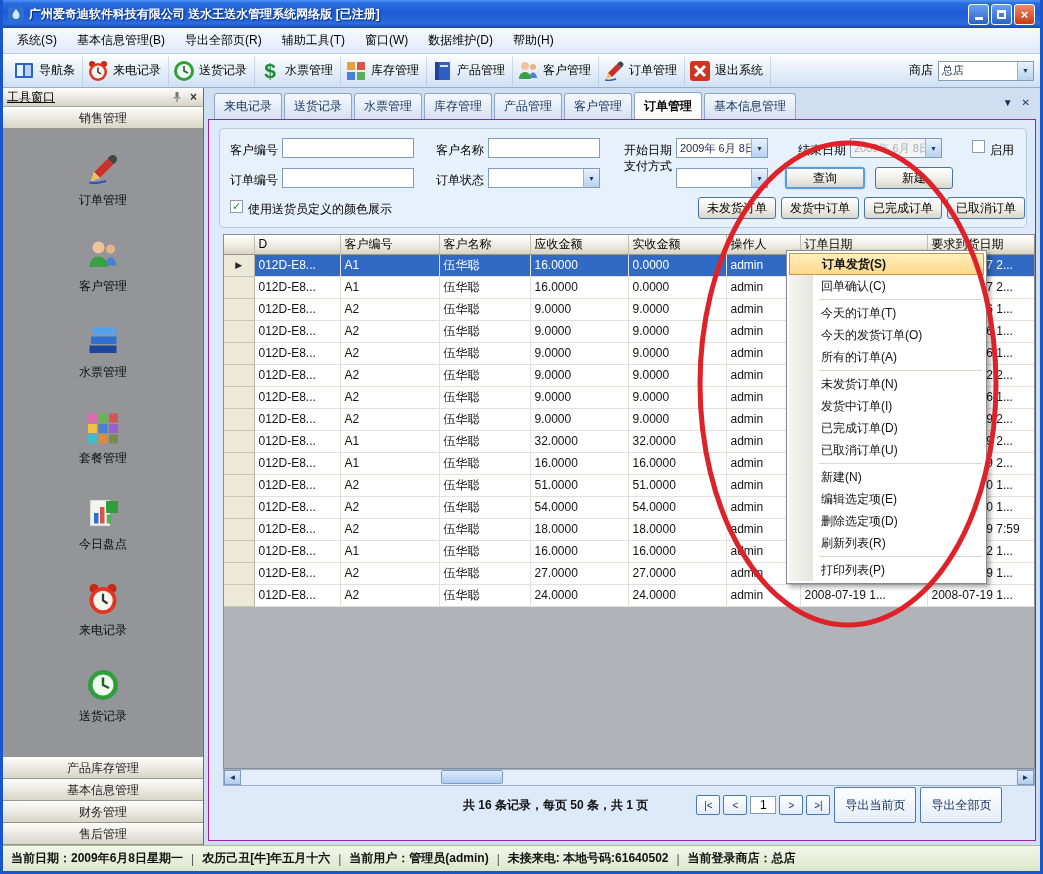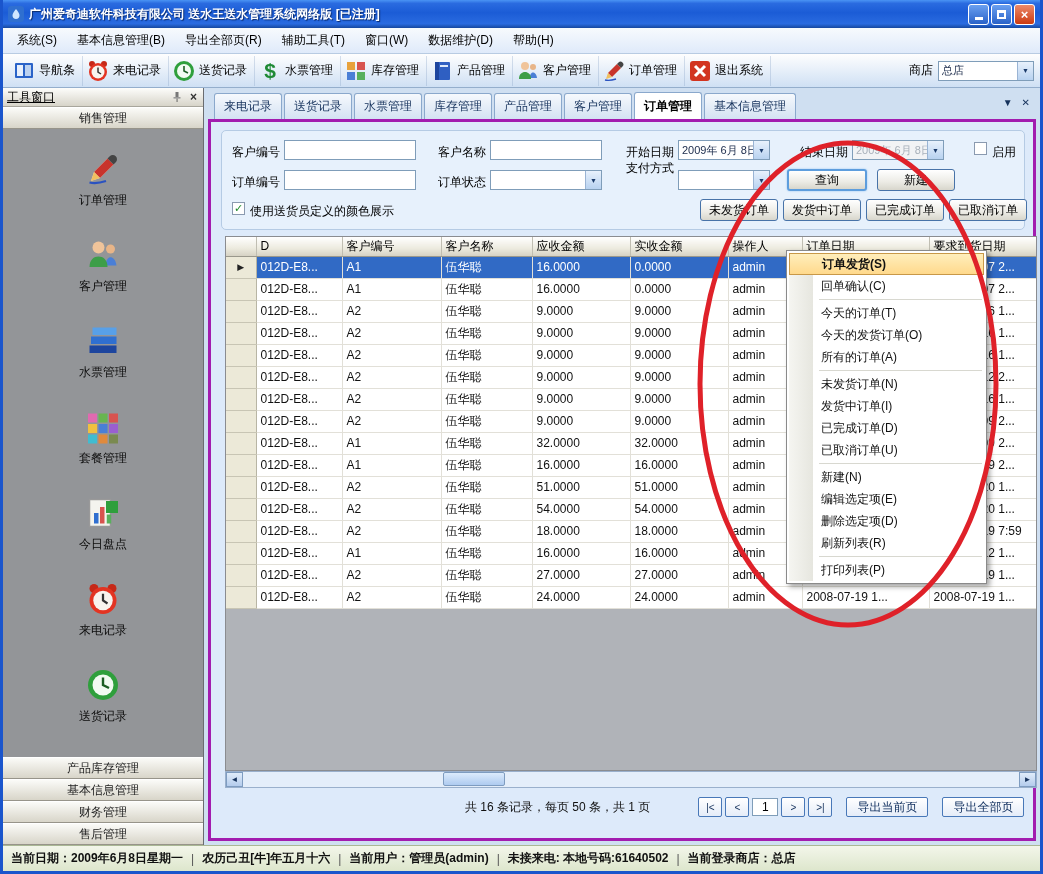--- a/index.html
+++ b/index.html
@@ -61,21 +61,21 @@
 .content{flex:1;display:flex;flex-direction:column;background:#cfdff1;min-width:0;}
 .tabbar{flex:0 0 29px;display:flex;align-items:flex-end;padding:4px 6px 0 10px;position:relative;}
 .tabs{display:flex;align-items:flex-end;gap:2px;}
 .tab{padding:4px 9px;font-size:12px;background:linear-gradient(180deg,#f6f9fd,#d4e2f3);border:1px solid #8aa8cc;border-bottom:none;border-radius:3px 3px 0 0;cursor:pointer;color:#16325c;white-space:nowrap;}
 .tab.active{background:#fff;padding-top:5px;font-weight:bold;color:#000;position:relative;z-index:2;}
 .tab-ctrls{position:absolute;right:10px;top:9px;display:flex;gap:9px;color:#16325c;font-size:10px;}
 .tab-ctrls .tc{cursor:pointer;}
 .tc-down::after{content:"▼";}
 .tc-close::after{content:"✕";}
 
-.panel{flex:1;margin:0 4px 4px 4px;border:3px solid #a21caf;background:#ddeafa;position:relative;min-height:0;}
+.panel{flex:1;margin:0 4px 4px 4px;border:1px solid #a21caf;background:#ddeafa;position:relative;min-height:0;}
 
 
 .filterbox{position:absolute;left:10px;right:8px;top:8px;height:100px;border:1px solid #b5cbe4;border-radius:5px;background:#e7f1fc;}
 .flabel{position:absolute;font-size:12px;color:#000;white-space:nowrap;}
 .ftext{position:absolute;height:20px;border:1px solid #7f9db9;font-size:12px;padding:0 3px;background:#fff;}
 .fcombo{position:absolute;}
 .checkbox{position:absolute;width:13px;height:13px;background:#fff;border:1px solid #8a9ab0;font-size:11px;line-height:11px;text-align:center;color:#1e8a28;cursor:pointer;}
 .checkbox.checked::after{content:"✓";font-weight:bold;}
 .xpbtn{height:22px;font-size:12px;border:1px solid #4873a8;border-radius:3px;background:linear-gradient(180deg,#ffffff,#ecebe5 60%,#d8d6cc);cursor:pointer;color:#000;}
 .fbtn{position:absolute;}
@@ -94,25 +94,25 @@
 
 .hscroll{position:absolute;left:14px;top:649px;width:812px;height:17px;background:#e4eefa;border:1px solid #9ab0cc;display:flex;align-items:center;}
 .hs-btn{width:17px;height:15px;background:linear-gradient(180deg,#e0ecfa,#b4ccec);border:1px solid #7e9cc0;font-size:8px;color:#16325c;display:flex;align-items:center;justify-content:center;cursor:pointer;}
 .hs-left::after{content:"◄";}
 .hs-right::after{content:"►";}
 .hs-track{flex:1;position:relative;height:100%;}
 .hs-thumb{position:absolute;left:200px;top:0px;width:62px;height:14px;border:1px solid #7e9cc0;border-radius:2px;background:linear-gradient(180deg,#dcebfc,#aecbf0);cursor:grab;}
 
 
 .pagination{position:absolute;left:4px;right:4px;top:671px;height:28px;display:flex;align-items:center;font-size:12px;}
-.pg-summary{margin-left:250px;font-weight:normal;color:#111;white-space:nowrap;}
+.pg-summary{margin-left:250px;font-weight:bold;color:#111;white-space:nowrap;}
 .pg-nav{display:flex;align-items:center;gap:3px;margin-left:48px;}
 .pg-btn{width:24px;height:20px;border:1px solid #4878b8;border-radius:2px;background:linear-gradient(180deg,#fff,#e4ecf8);font-size:10px;color:#16325c;cursor:pointer;display:flex;align-items:center;justify-content:center;}
 .pg-input{width:26px;height:18px;border:1px solid #7f9db9;text-align:center;font-size:12px;}
-.pg-export{height:20px;padding:0 10px;border:1px solid #4878b8;border-radius:2px;background:linear-gradient(180deg,#fff,#e4ecf8);font-size:12px;color:#0a2a5a;cursor:pointer;margin-left:14px;white-space:nowrap;}
+.pg-export{height:36px;padding:0 10px;border:1px solid #4878b8;border-radius:2px;background:linear-gradient(180deg,#fff,#e4ecf8);font-size:12px;color:#0a2a5a;cursor:pointer;margin-left:4px;white-space:nowrap;}
 
 
 .statusbar{flex:0 0 26px;display:flex;align-items:center;background:linear-gradient(180deg,#f3f6ea,#dde6cc);border-top:1px solid #aab894;font-size:12px;font-weight:bold;padding:0 8px;gap:8px;white-space:nowrap;overflow:hidden;color:#101010;}
 .sb-sep{color:#555;font-weight:normal;}
 
 
 .ctx{position:absolute;left:783px;top:250px;width:201px;background:#fff;border:1px solid #8a8a8a;box-shadow:3px 3px 5px rgba(0,0,0,.35);padding:2px;z-index:50;}
 .ctx-strip{position:absolute;left:2px;top:2px;bottom:2px;width:24px;background:linear-gradient(90deg,#f5f5f1,#e6e6df);}
 .ctx-items{position:relative;}
 .ctx-item{position:relative;height:22px;line-height:22px;font-size:12px;padding-left:32px;cursor:pointer;white-space:nowrap;color:#111;}

